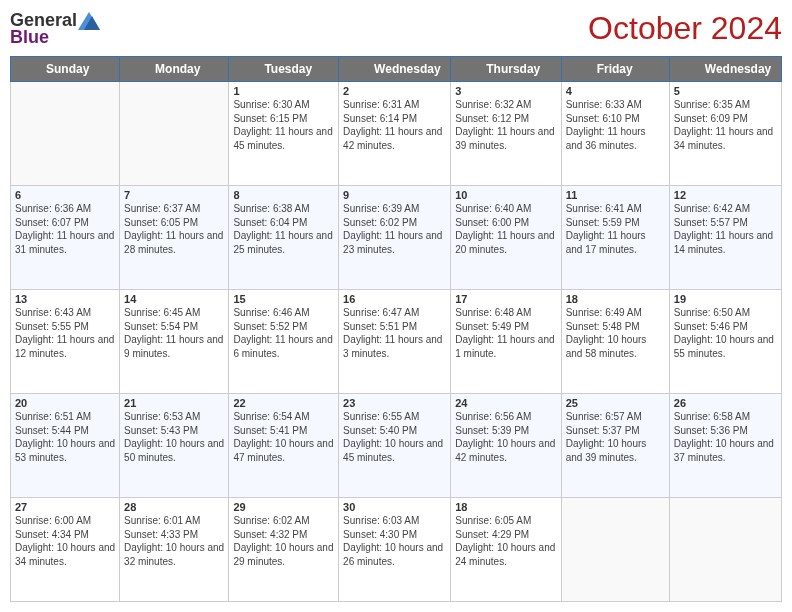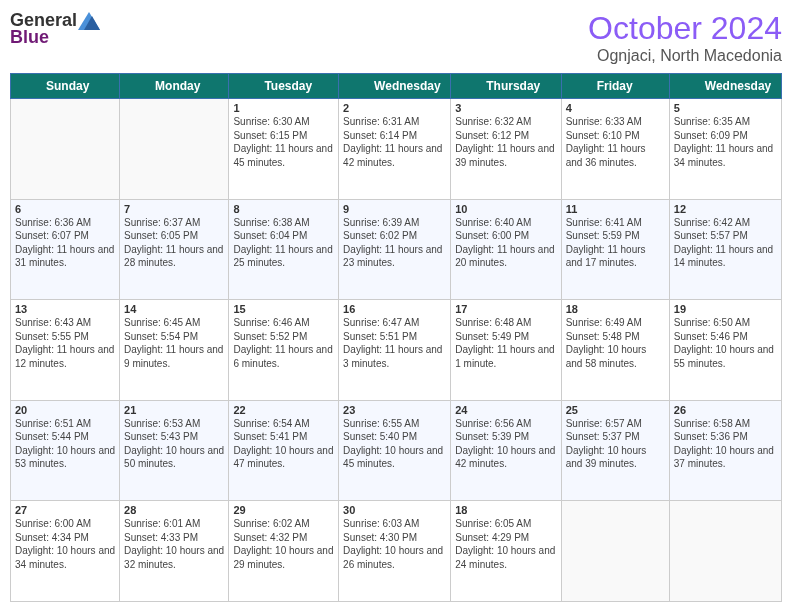--- a/index.html
+++ b/index.html
@@ -27,21 +27,21 @@
     .logo {
       display: flex;
       align-items: center;
     }
     .title-block {
       text-align: right;
     }
     .title-block h1 {
       font-size: 32px;
       font-weight: normal;
-      color: #8b5cf6;
+      color: #b91c1c;
     }
     .title-block h2 {
       font-size: 16px;
       font-weight: normal;
       color: #555;
     }
     .calendar {
       width: 100%;
       border-collapse: collapse;
       flex: 1;
@@ -79,21 +79,21 @@
     .empty-cell {
       background: #f9f9f9;
     }
     tr:nth-child(even) td {
       background: #f5f8ff;
     }
     tr:nth-child(odd) td {
       background: #fff;
     }
     .calendar thead tr th {
-      background: #0f766e;
+      background: #737373;
       padding-left: 35px;
     }
   </style>
 </head>
 <body>
 
 <div class="page">
   <div class="header">
     <div class="logo">
       <div style="display:flex;flex-direction:column;align-items:flex-start;">
@@ -102,21 +102,20 @@
           <svg width="22" height="18" viewBox="0 0 22 18" style="margin:0 1px;">
             <polygon points="0,18 11,0 22,18" fill="#4a90d9"></polygon>
             <polygon points="6,18 14,4 22,18" fill="#2a5fa0"></polygon>
           </svg>
         </div>
         <span style="font-size:18px;font-weight:bold;color:#701a75;margin-top:-4px;margin-left:0;">Blue</span>
       </div>
     </div>
     <div class="title-block">
       <h1>October 2024</h1>
-      <h2>Ognjaci, North Macedonia</h2>
     </div>
   </div>
 
   <table class="calendar">
     <thead>
       <tr>
         <th>Sunday</th>
         <th>Monday</th>
         <th>Tuesday</th>
         <th>Wednesday</th>

